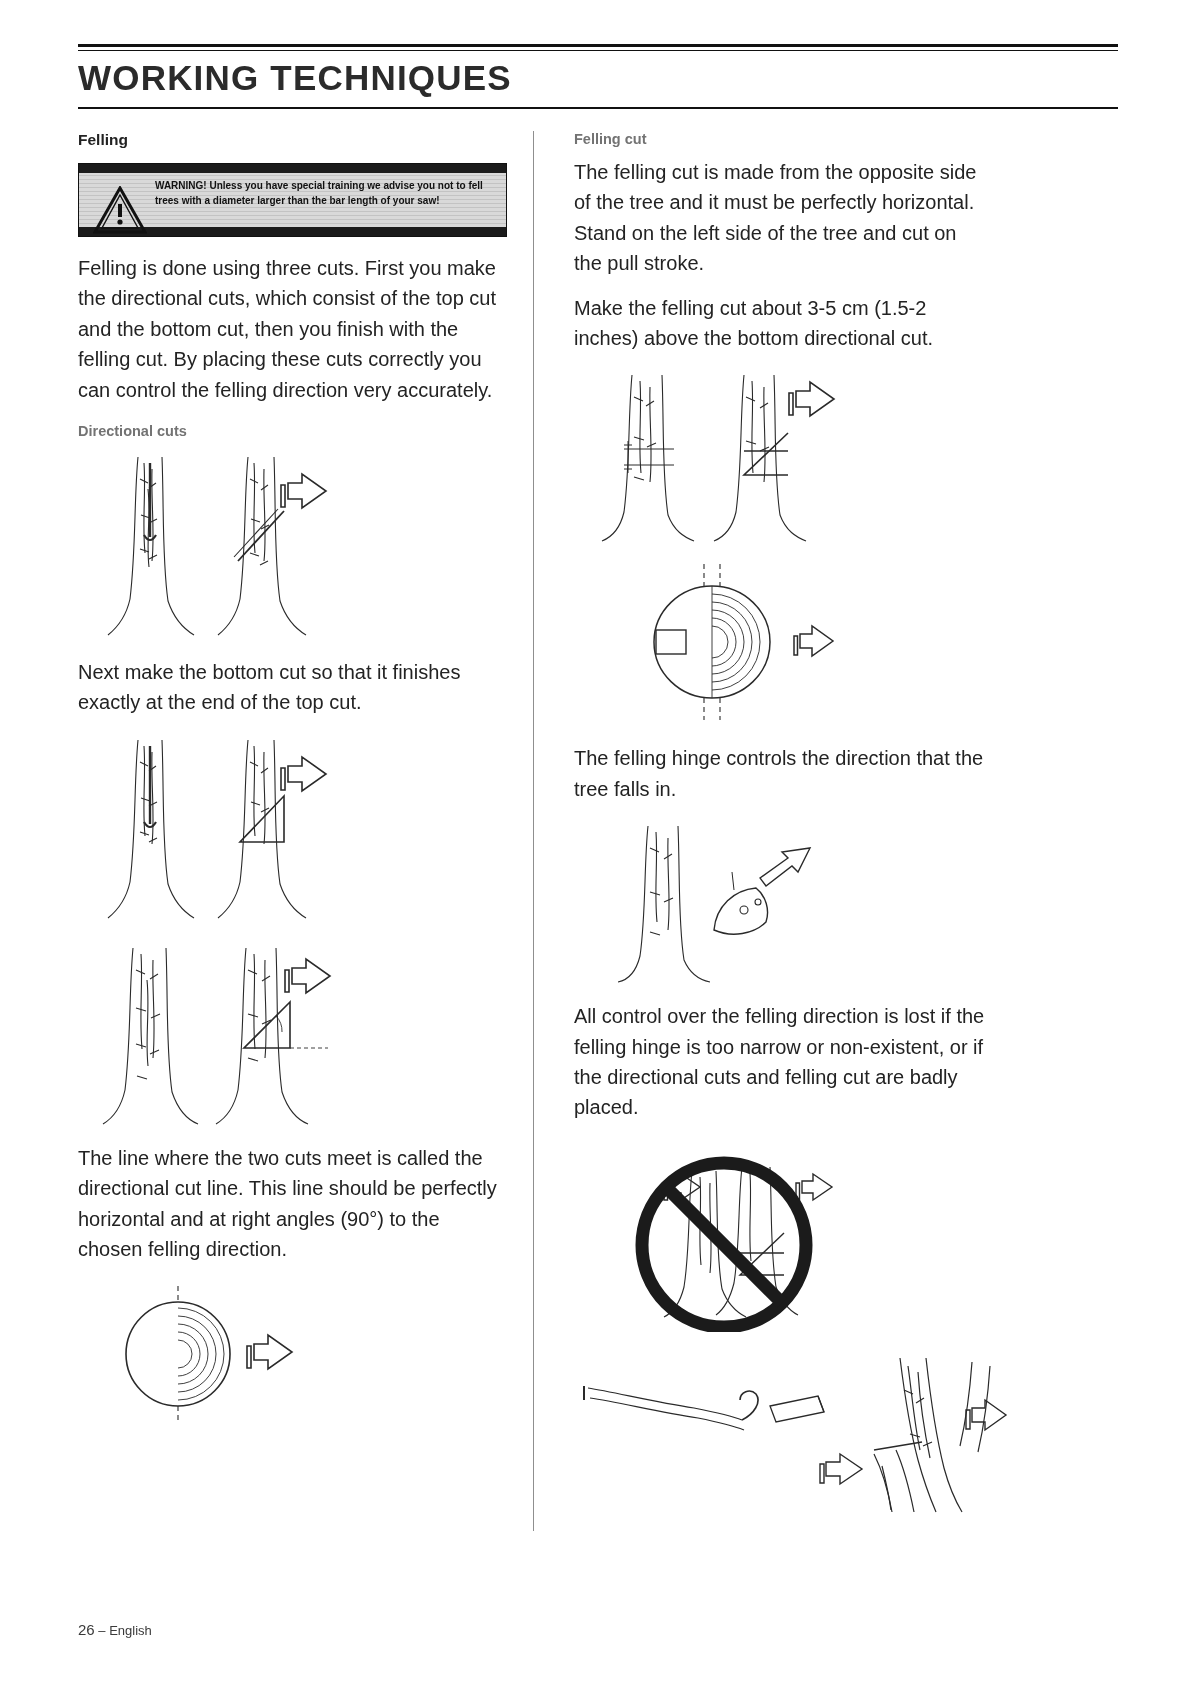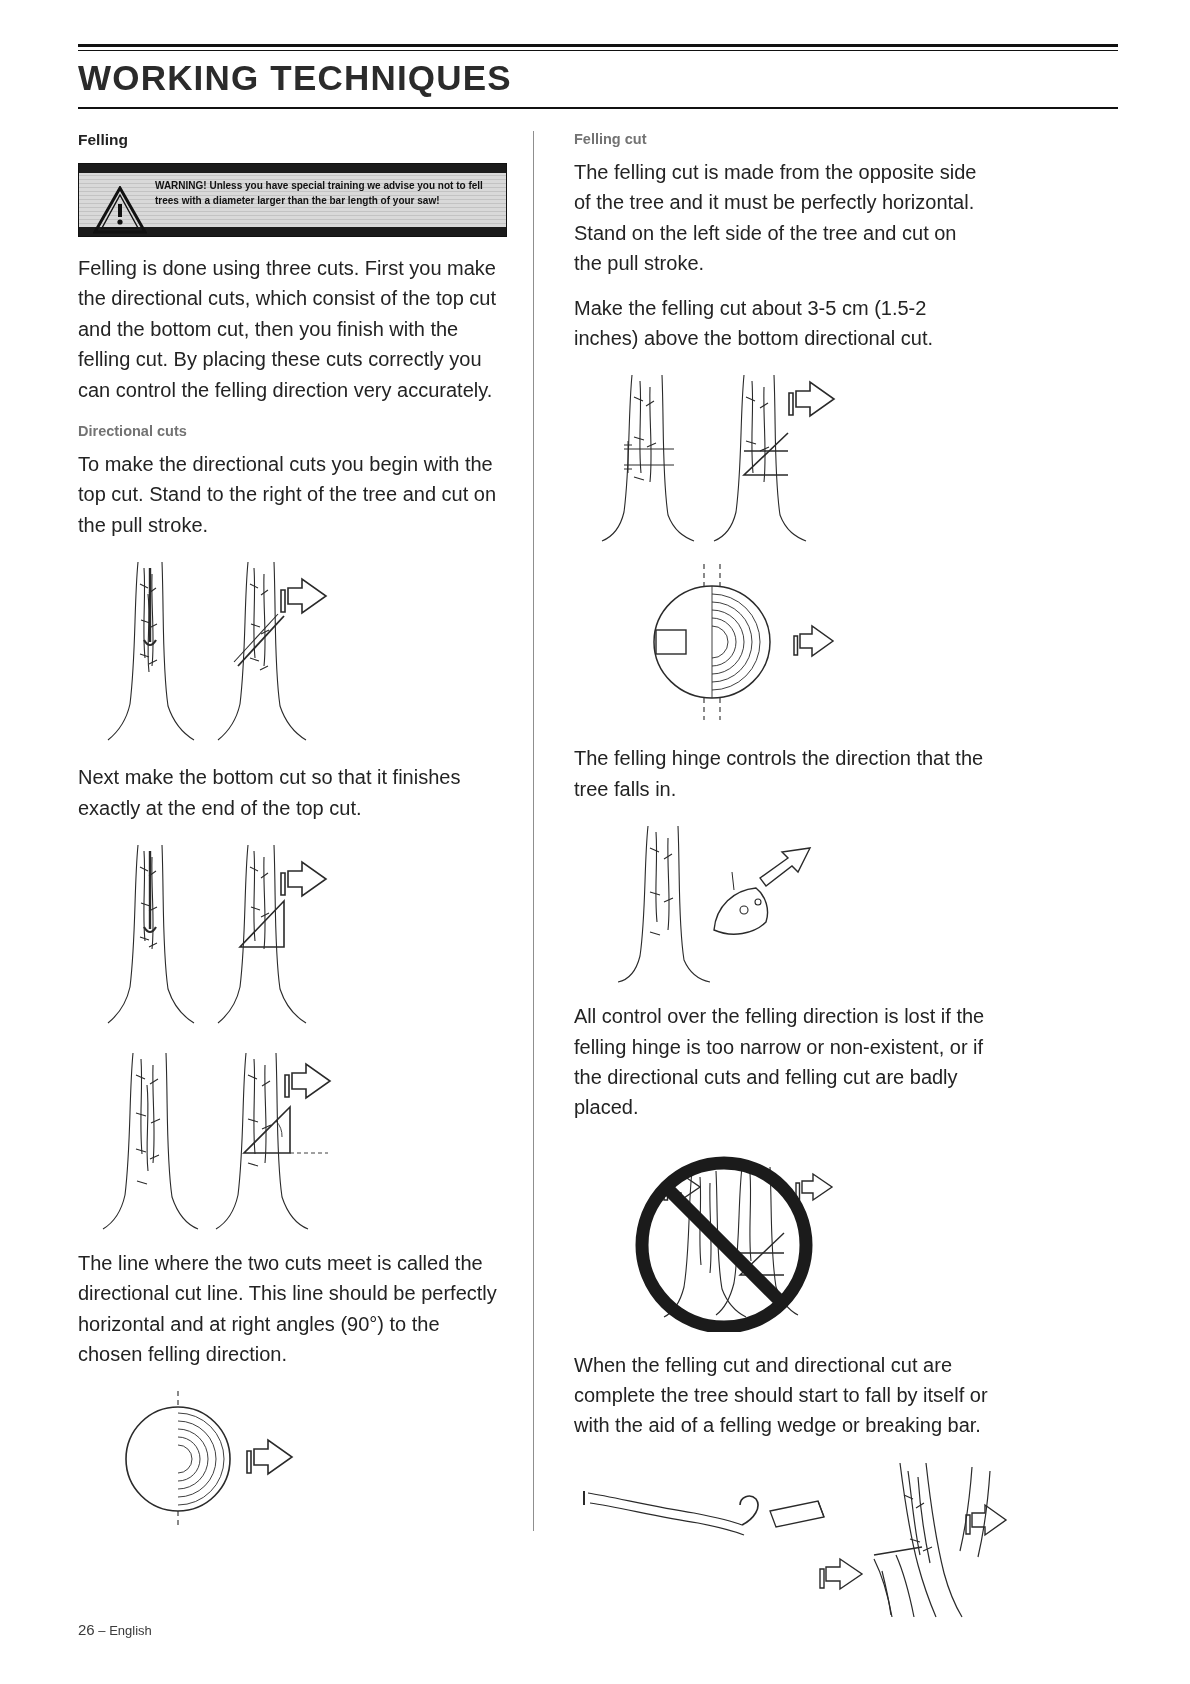--- a/index.html
+++ b/index.html
@@ -168,21 +168,20 @@
             <circle cx="27" cy="36" r="2.6" fill="#111"></circle>
           </svg>
         </div>
         <div class="warning-text">WARNING! Unless you have special training we advise you not to fell trees with a diameter larger than the bar length of your saw!</div>
       </div>
 
       <p class="body">Felling is done using three cuts. First you make the directional cuts, which consist of the top cut and the bottom cut, then you finish with the felling cut. By placing these cuts correctly you can control the felling direction very accurately.</p>
 
       <h3 class="sub">Directional cuts</h3>
 
-      <p class="body">To make the directional cuts you begin with the top cut. Stand to the right of the tree and cut on the pull stroke.</p>
 
       <div class="fig">
         <svg width="280" height="190" viewBox="0 0 280 190">
           <g stroke="#2a2a2a" fill="none" stroke-width="1.1">
 
             <path d="M60 8 C56 50 58 100 52 150 C48 168 40 178 30 186"></path>
             <path d="M84 8 C86 60 84 110 90 152 C96 170 106 180 116 186"></path>
             <path d="M66 14 c2 30 -2 60 1 90 M74 20 c-1 34 3 64 0 92 M70 40 c3 26 -2 52 1 78"></path>
             <path d="M62 30 l8 4 M78 34 l-7 5 M63 66 l9 3 M79 70 l-8 4 M62 100 l9 3 M79 106 l-8 4"></path>
 
@@ -378,21 +377,20 @@
               <path d="M90 46 l3.5 0 l0 17 l-3.5 0 Z"></path>
               <path d="M228 44 l11 0 l0 -7 l19 13 l-19 13 l0 -7 l-11 0 Z"></path>
               <path d="M222 46 l3.5 0 l0 17 l-3.5 0 Z"></path>
             </g>
           </g>
           <circle cx="150" cy="108" r="82" fill="none" stroke="#1b1b1b" stroke-width="13"></circle>
           <path d="M92 50 L208 166" stroke="#1b1b1b" stroke-width="13" fill="none"></path>
         </svg>
       </div>
 
-      <p class="body">When the felling cut and directional cut are complete the tree should start to fall by itself or with the aid of a felling wedge or breaking bar.</p>
 
       <div class="fig">
         <svg width="440" height="170" viewBox="0 0 440 170">
           <g stroke="#2a2a2a" fill="none" stroke-width="1.2">
 
             <path d="M14 38 C40 42 80 52 120 58 C140 62 158 66 168 70"></path>
             <path d="M16 48 C44 52 84 62 124 68 C144 72 160 76 170 80"></path>
             <path d="M10 36 L10 50" stroke-width="2"></path>
             <path d="M168 70 C180 64 188 52 182 44 C176 38 166 42 166 50" stroke-width="1.6"></path>
 

